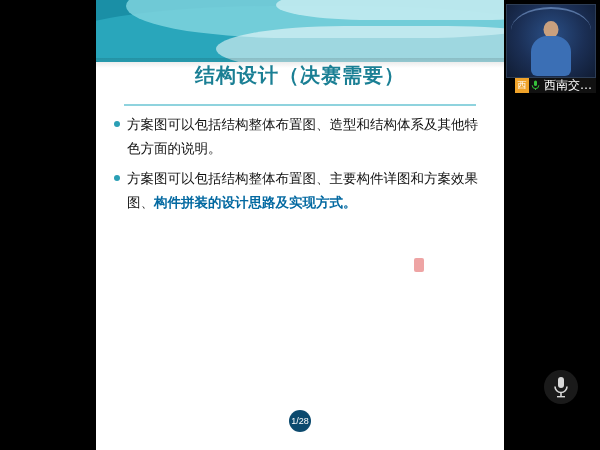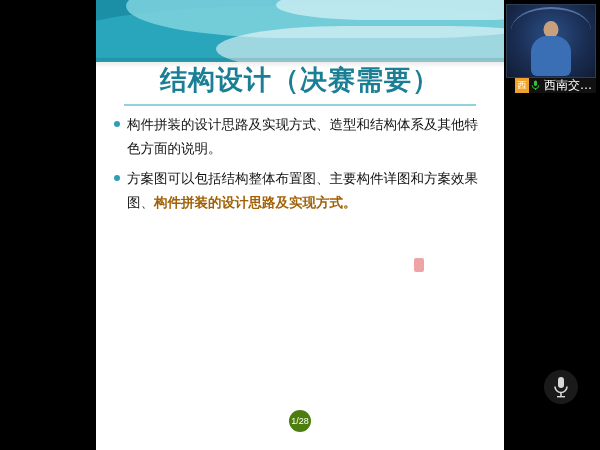--- a/index.html
+++ b/index.html
@@ -91,21 +91,21 @@
   }
 
   
   .slide-title {
     position: absolute;
     left: 0;
     top: 62px;
     width: 408px;
     text-align: center;
     font-family: "DejaVu Sans", "Liberation Sans", sans-serif;
-    font-size: 27px;
+    font-size: 20px;
     font-weight: bold;
     color: #1a7f94;
     letter-spacing: 1px;
     white-space: nowrap;
   }
   .title-underline {
     position: absolute;
     left: 28px;
     top: 104px;
     width: 352px;
@@ -135,21 +135,21 @@
     margin-right: 7px;
   }
   .bullet-text {
     flex: 1 1 auto;
     font-family: "DejaVu Sans", "Liberation Sans", sans-serif;
     font-size: 13.5px;
     line-height: 24px;
     color: #111111;
   }
   .bullet-text .hl {
-    color: #a16207;
+    color: #0369a1;
     font-weight: bold;
   }
 
   
   .pointer-mark {
     position: absolute;
     left: 318px;
     top: 258px;
     width: 10px;
     height: 14px;
@@ -160,21 +160,21 @@
 
   
   .page-num {
     position: absolute;
     left: 50%;
     transform: translateX(-50%);
     bottom: 18px;
     width: 22px;
     height: 22px;
     border-radius: 50%;
-    background: #4d7c0f;
+    background: #0c4a6e;
     color: #ffffff;
     font-size: 9px;
     line-height: 22px;
     text-align: center;
   }
 
   
   #pip {
     position: absolute;
     right: 4px;
@@ -294,21 +294,21 @@
     <div class="wave-shadow"></div>
 
     <div class="slide-title">结构设计（决赛需要）</div>
     <div class="title-underline"></div>
 
     <div class="body">
 
 
       <div class="bullet-row">
         <div class="bullet-dot"></div>
-        <div class="bullet-text">构件拼装的设计思路及实现方式、造型和结构体系及其他特色方面的说明。</div>
+        <div class="bullet-text">方案图可以包括结构整体布置图、造型和结构体系及其他特色方面的说明。</div>
       </div>
 
       <div class="bullet-row">
         <div class="bullet-dot"></div>
         <div class="bullet-text"><span>方案图可以包括结构整体布置图、主要构件详图和方案效果图、</span><span class="hl">构件拼装的设计思路及实现方式。</span></div>
       </div>
 
 
     </div>
 

